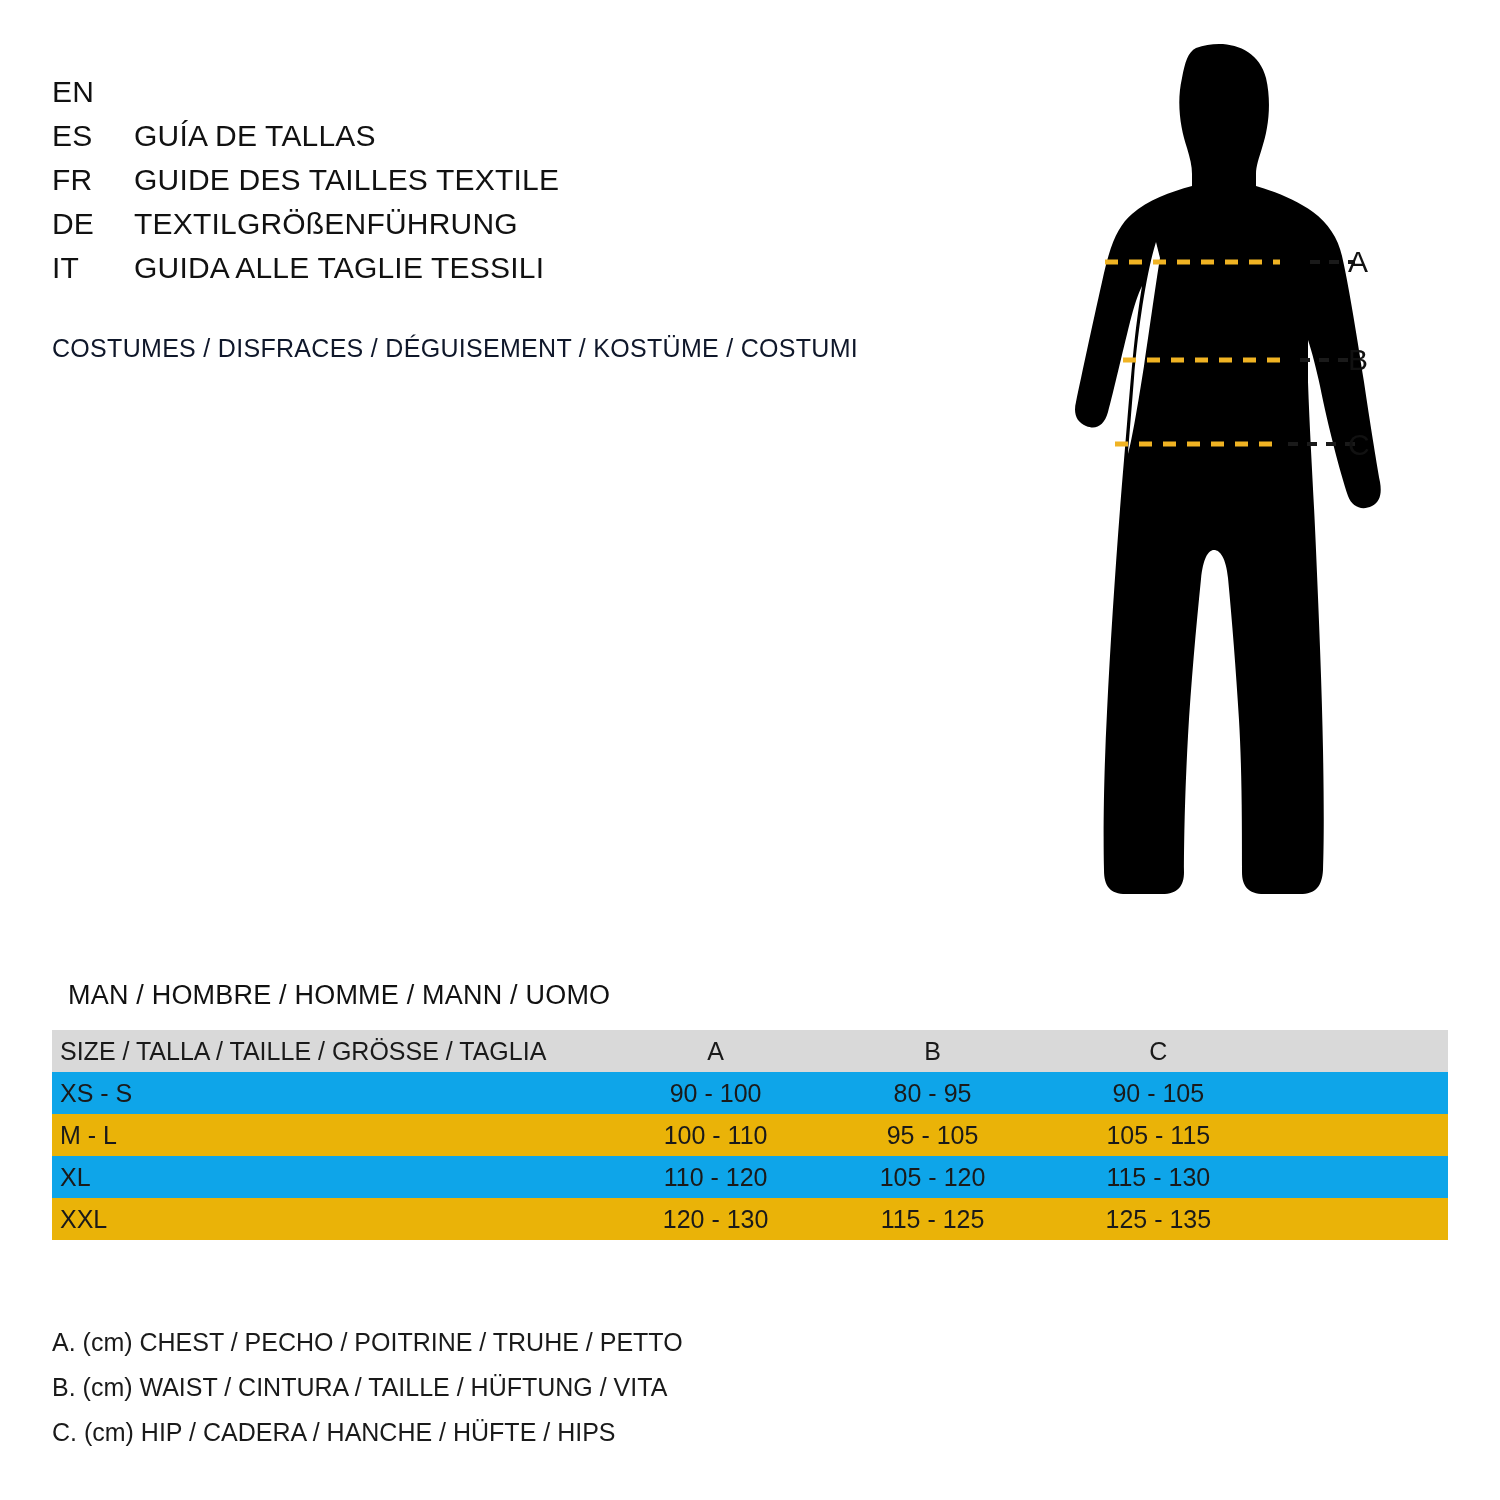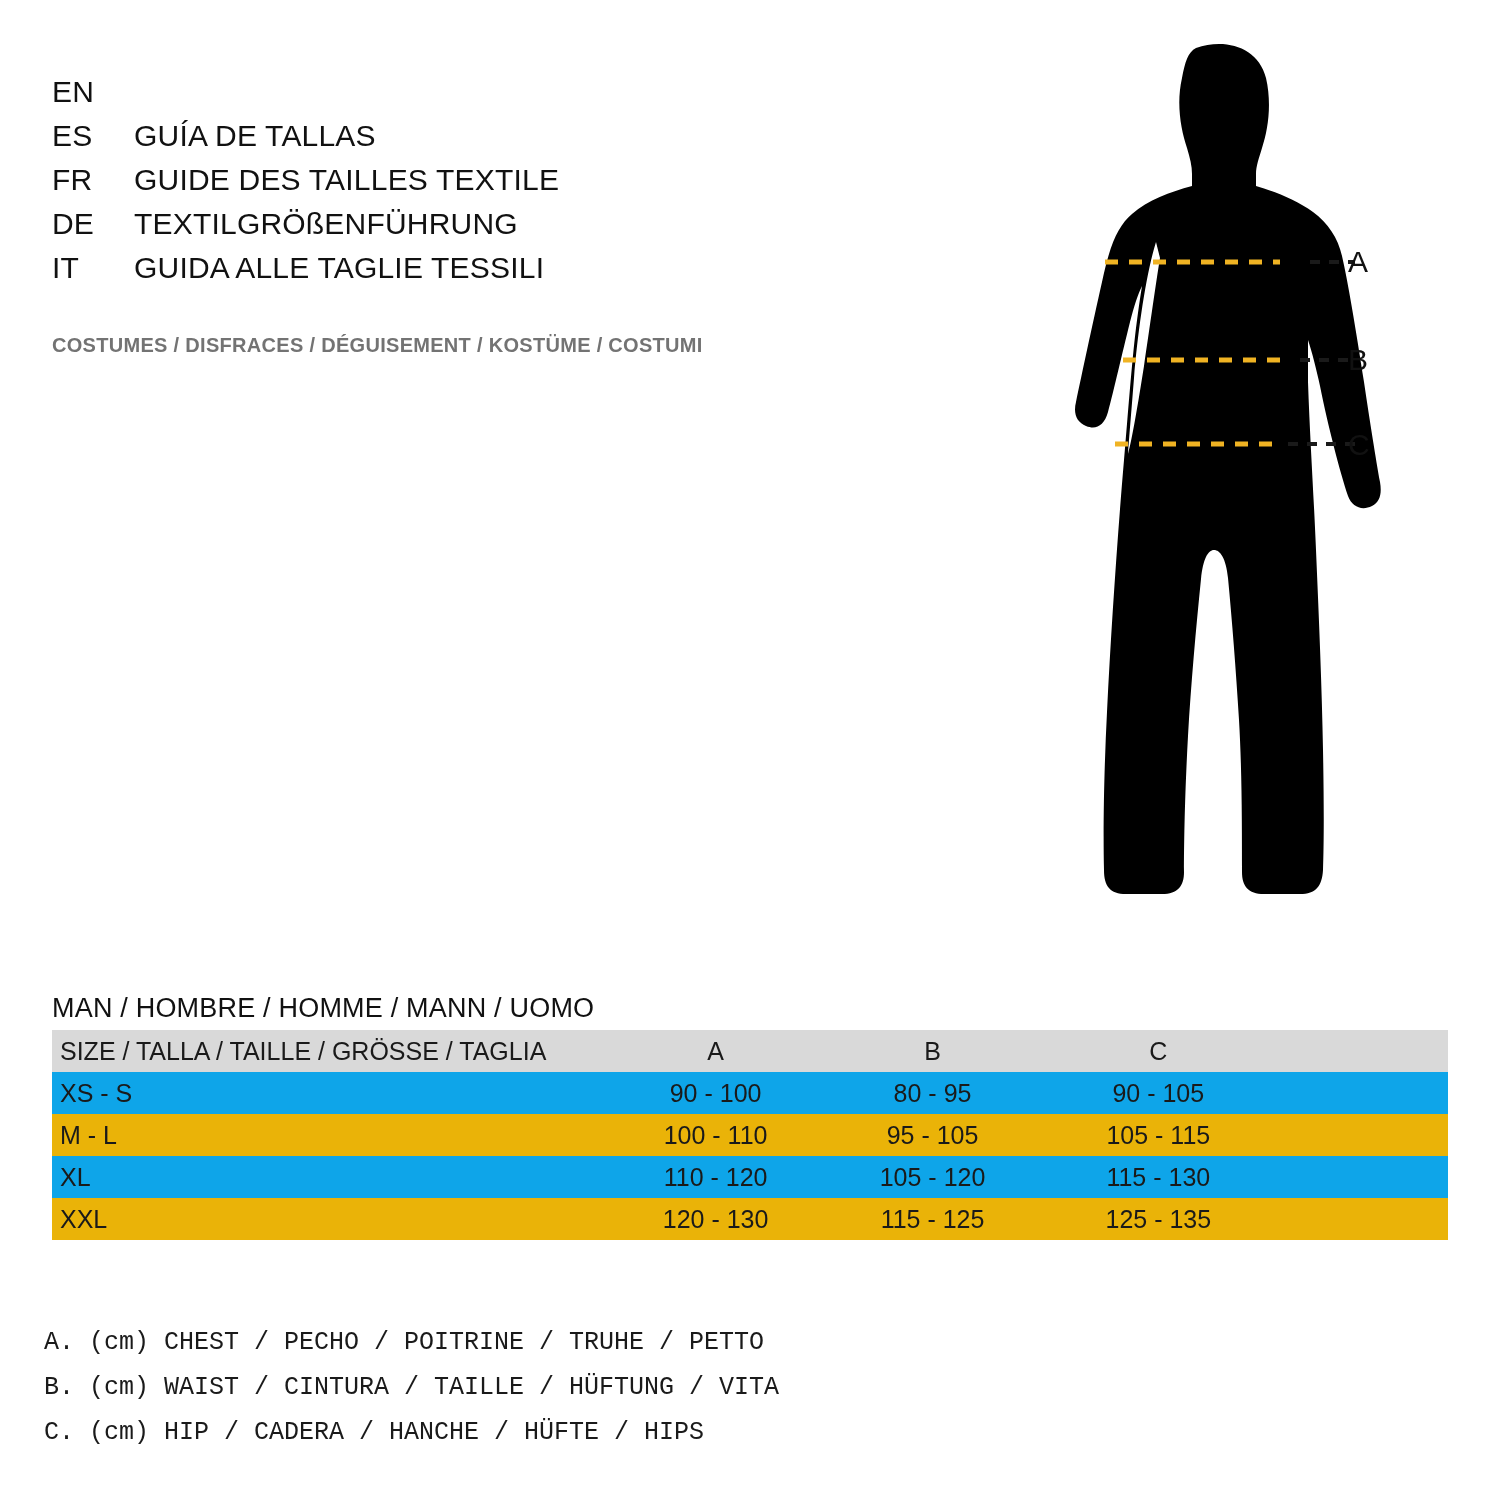--- a/index.html
+++ b/index.html
@@ -36,24 +36,24 @@
     flex: 0 0 82px;
   }
   .lang-text {
     flex: 1 1 auto;
   }
 
   .costume-line {
     position: absolute;
     left: 52px;
     top: 334px;
-    font-size: 20px;
-    font-weight: bold;
+    font-size: 25px;
+    font-weight: normal;
     letter-spacing: 0.3px;
-    color: #737373;
+    color: #0f172a;
   }
 
   
   .figure-wrap {
     position: absolute;
     left: 1010px;
     top: 30px;
     width: 440px;
     height: 900px;
   }
@@ -67,26 +67,25 @@
     color: #111111;
     font-family: "Liberation Sans", sans-serif;
   }
   .label-a { left: 1348px; top: 245px; }
   .label-b { left: 1348px; top: 343px; }
   .label-c { left: 1348px; top: 428px; }
 
   
   .section-title {
     position: absolute;
-    left: 52px;
+    left: 68px;
     top: 980px;
     font-size: 27px;
     color: #111111;
     letter-spacing: 0.2px;
-    margin-top: 13px;
   }
 
   table.size-table {
     position: absolute;
     left: 52px;
     top: 1030px;
     width: 1396px;
     border-collapse: collapse;
     font-size: 25px;
     color: #1a1a1a;
@@ -115,26 +114,25 @@
     background: #eab308;
   }
   table.size-table col.c-a { width: 230px; }
   table.size-table col.c-b { width: 250px; }
   table.size-table col.c-c { width: 250px; }
   table.size-table col.c-pad { width: 200px; }
 
   
   .legend {
     position: absolute;
-    left: 44px;
+    left: 52px;
     top: 1320px;
     font-size: 25px;
     line-height: 45px;
     color: #1a1a1a;
-    font-family: Liberation Mono, monospace;
   }
 </style>
 </head>
 <body>
 
 <div class="lang-block">
   <div class="lang-row">
     <span class="lang-code">EN</span>
   </div>
   <div class="lang-row">

